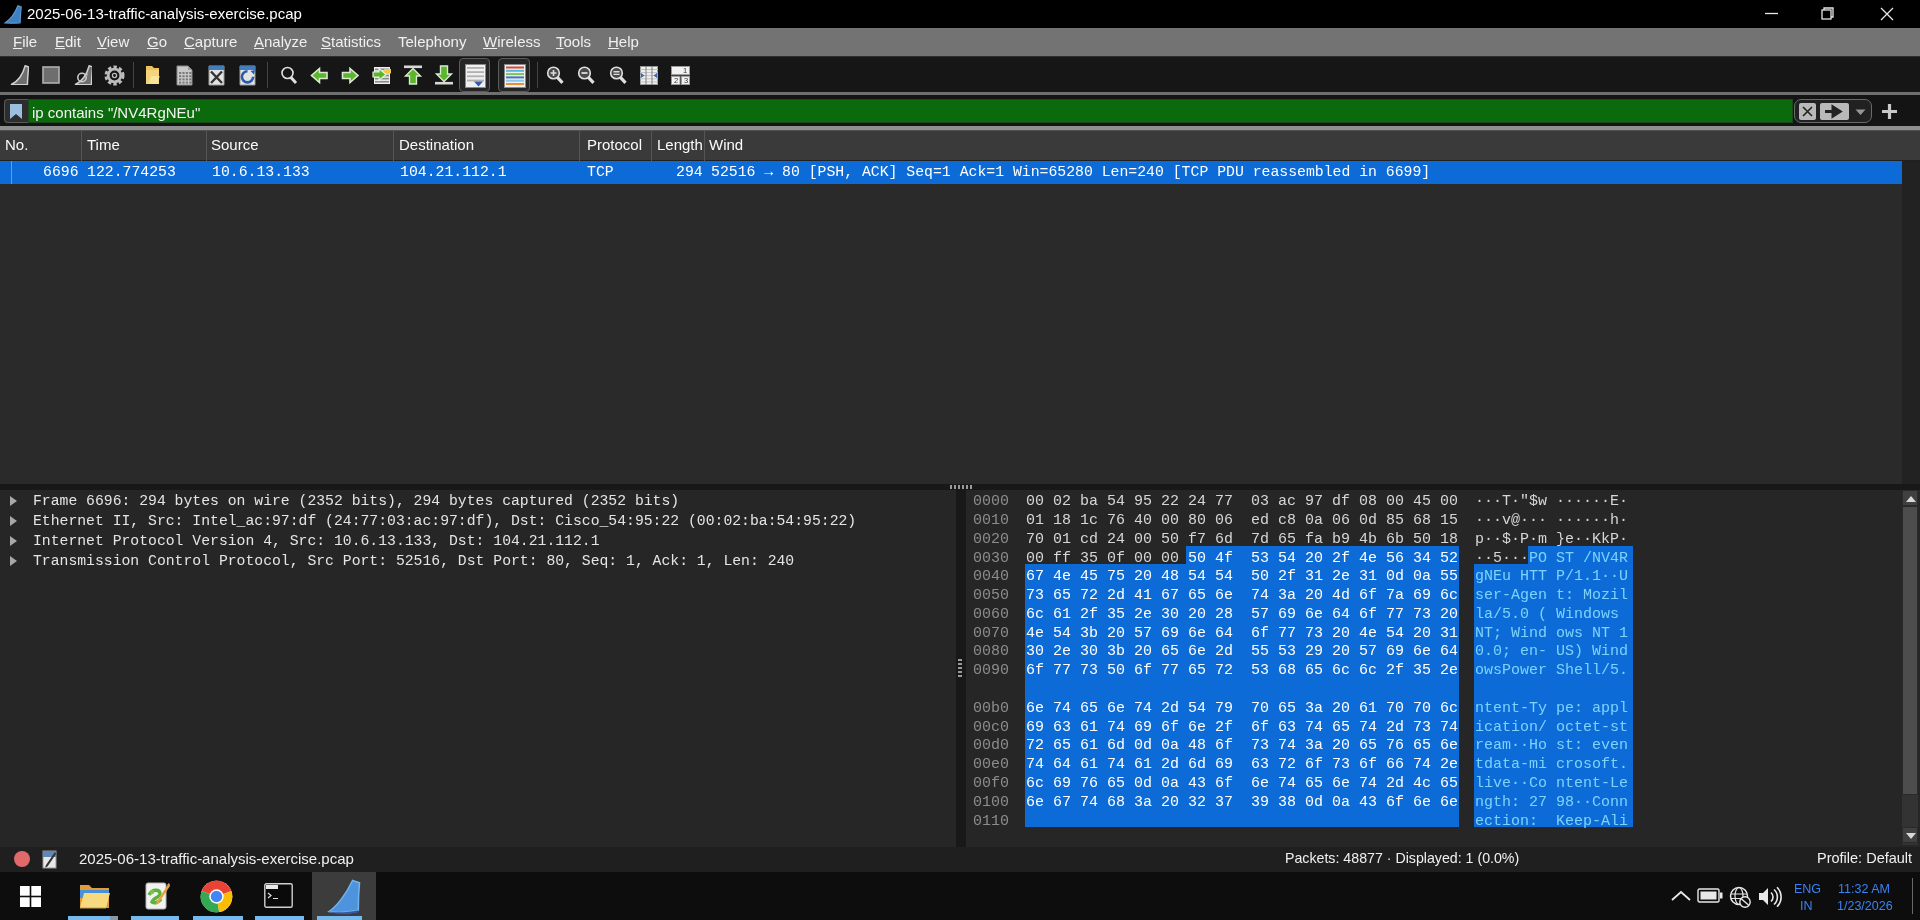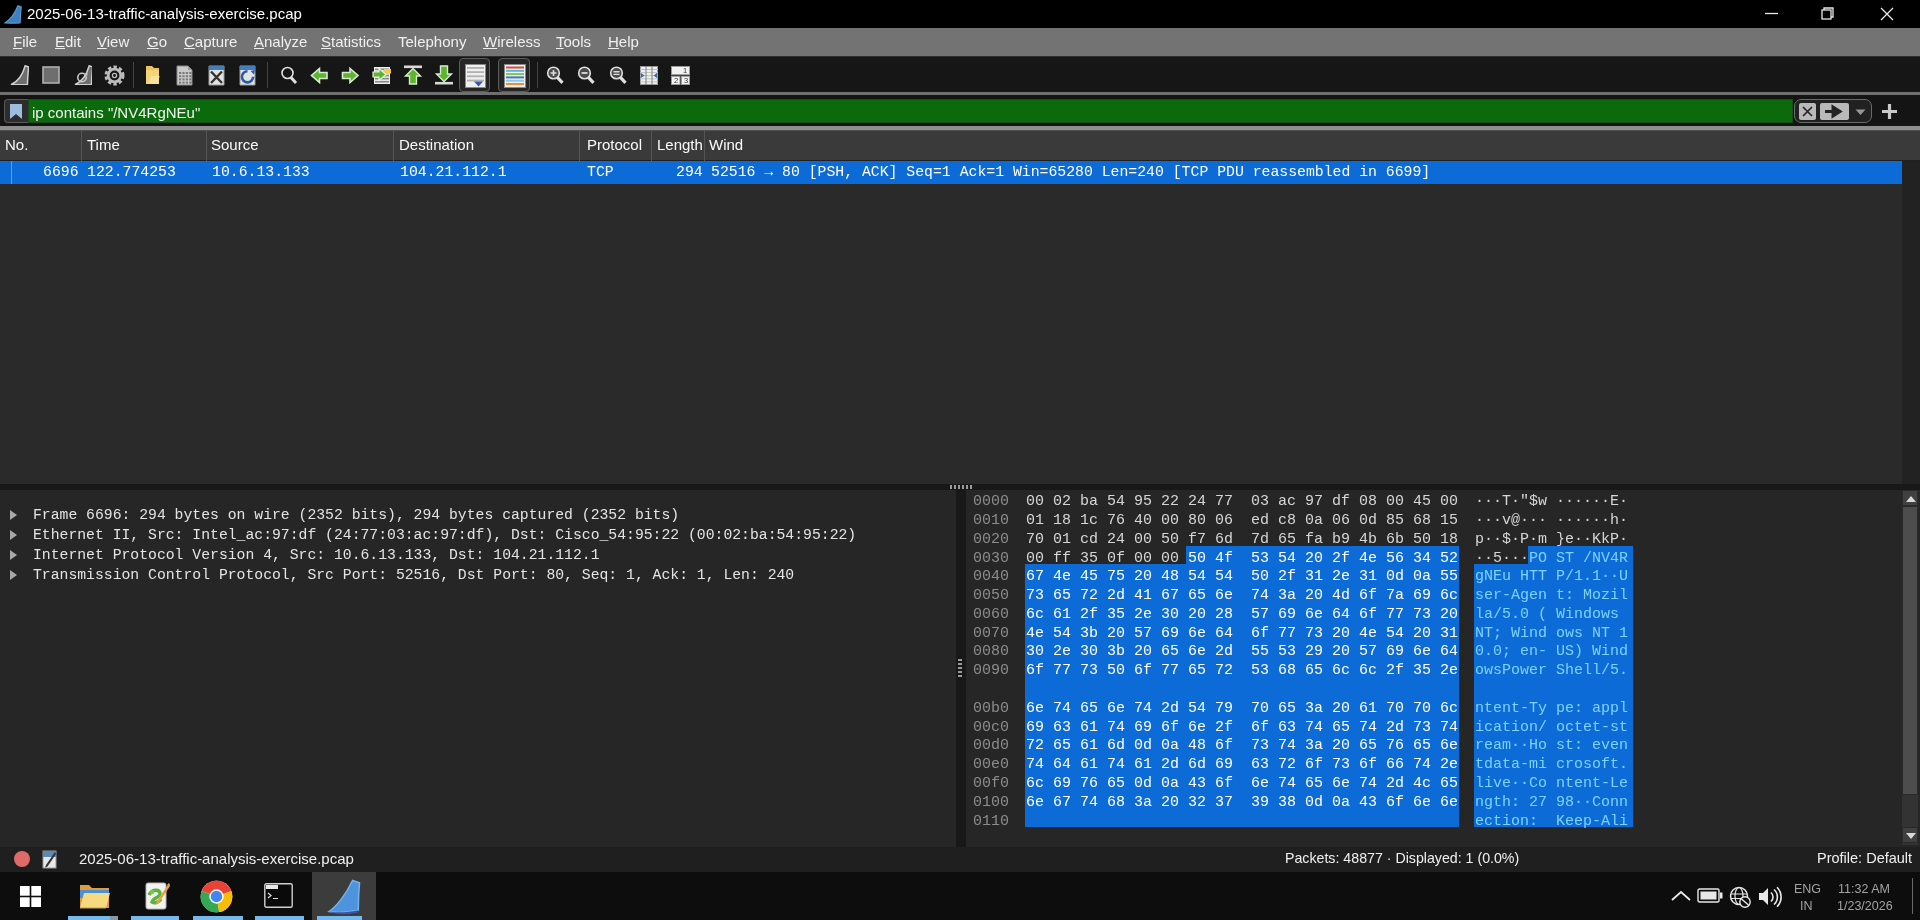--- a/index.html
+++ b/index.html
@@ -49,21 +49,21 @@
 #hsplit { left:0; top:484px; width:1920px; height:6px; background:#181818; }
 #vsplit { left:956px; top:490px; width:10px; height:357px; background:#181818; }
 .dots-h { position:absolute; left:950px; top:485px; width:24px; height:4px;
   background:repeating-linear-gradient(90deg,#9a9a9a 0 2px,transparent 2px 4px); }
 .dots-v { position:absolute; left:958px; top:659px; width:4px; height:20px;
   background:repeating-linear-gradient(180deg,#9a9a9a 0 2px,transparent 2px 4px); }
 
 
 #detail { left:0; top:490px; width:956px; height:357px; background:#262626; }
 .dr { position:absolute; left:33px; height:20px; color:#e4e4e4;
-  font-family:"Liberation Mono", monospace; font-size:14.75px; white-space:pre;margin-top:14px; }
+  font-family:"Liberation Mono", monospace; font-size:14.75px; white-space:pre; }
 .tri { position:absolute; left:-23px; top:3px; width:0; height:0;
   border-left:7px solid #a8a8a8; border-top:5px solid transparent;
   border-bottom:5px solid transparent; }
 
 
 #bytes { left:966px; top:490px; width:954px; height:357px; background:#262626; }
 .hr { position:absolute; left:0; width:1920px; height:18.78px;
   line-height:18.78px;
   font-family:"Liberation Mono", monospace; font-size:15px; white-space:pre; }
 .hr span { position:absolute; top:0; height:18.78px; }
@@ -87,21 +87,21 @@
   border-left:5px solid transparent; border-right:5px solid transparent;
   border-top:6px solid #d8d8d8; }
 
 
 #status { left:0; top:847px; width:1920px; height:25px; background:#1f1f1f;
   color:#f0f0f0; font-size:15px; }
 
 
 #task { left:0; top:872px; width:1920px; height:48px; background:#0d0d0d; }
 .tb-ind { position:absolute; top:44px; height:4px; background:#76b9ed; }
-.tray { position:absolute; color:#a3a3a3; font-size:12.5px;text-align:center; }
+.tray { position:absolute; color:#3b82f6; font-size:12.5px;text-align:center; }
 </style></head>
 <body>
 <div id="app">
 
 <div id="title" class="abs">
   <svg class="abs" style="left:4px;top:5px" width="19" height="19" viewBox="0 0 19 19">
     <path d="M1,18 C6,14.8 10.8,8.8 13.9,0.8 L17.2,2 C16.6,7.5 16.2,13 16.1,17.8 C11,18.2 5.5,18.2 1,18 Z" fill="#3d7fc1" stroke="#5a9ad0" stroke-width="1.2"></path>
   </svg>
   <span class="t">2025-06-13-traffic-analysis-exercise.pcap</span>
   <svg class="abs" style="left:1758px;top:0" width="162" height="28" viewBox="0 0 162 28">

